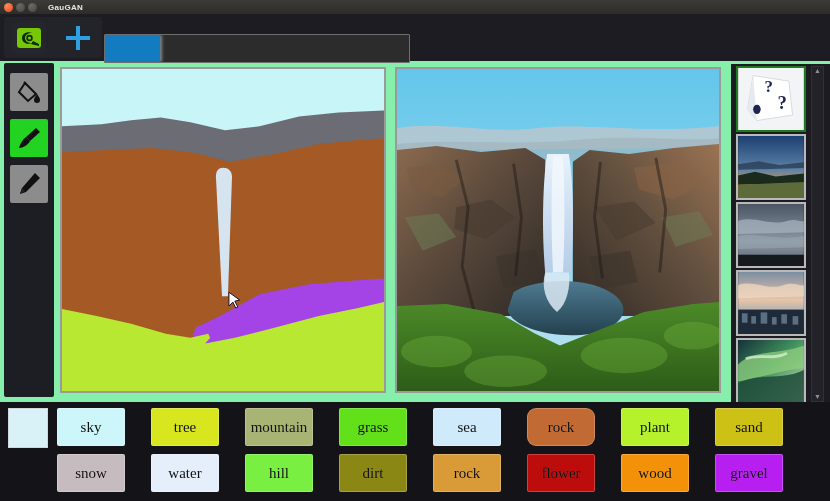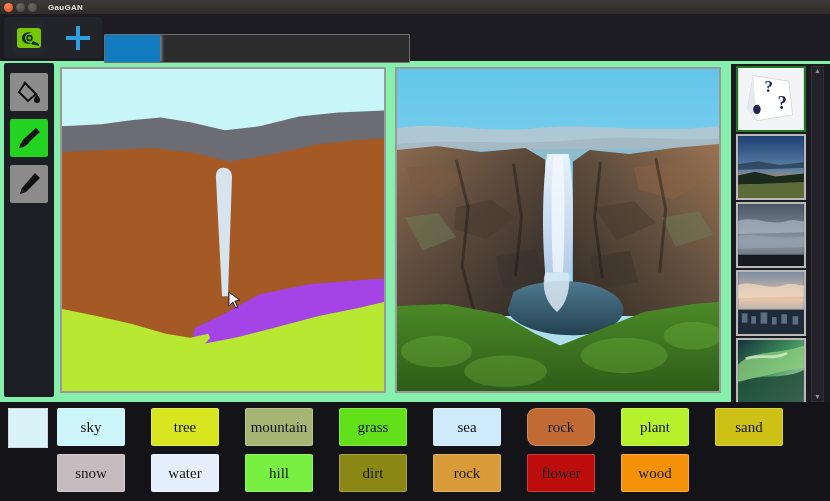--- a/index.html
+++ b/index.html
@@ -364,15 +364,16 @@
       <div class="label-btn" style="background: rgb(205, 193, 21);">sand</div>
     </div>
   <div class="label-row" id="row-2">
       <div class="label-btn" style="background: rgb(198, 188, 192);">snow</div>
       <div class="label-btn" style="background: rgb(228, 239, 251);">water</div>
       <div class="label-btn" style="background: rgb(121, 239, 66);">hill</div>
       <div class="label-btn" style="background: rgb(139, 135, 21);">dirt</div>
       <div class="label-btn" style="background: rgb(217, 155, 55);">rock</div>
       <div class="label-btn" style="background: rgb(188, 12, 12);">flower</div>
       <div class="label-btn" style="background: rgb(243, 146, 8);">wood</div>
+      <div class="label-btn" style="background: rgb(183, 31, 240);">gravel</div>
     </div>
 
 </div>
 
 </body></html>

